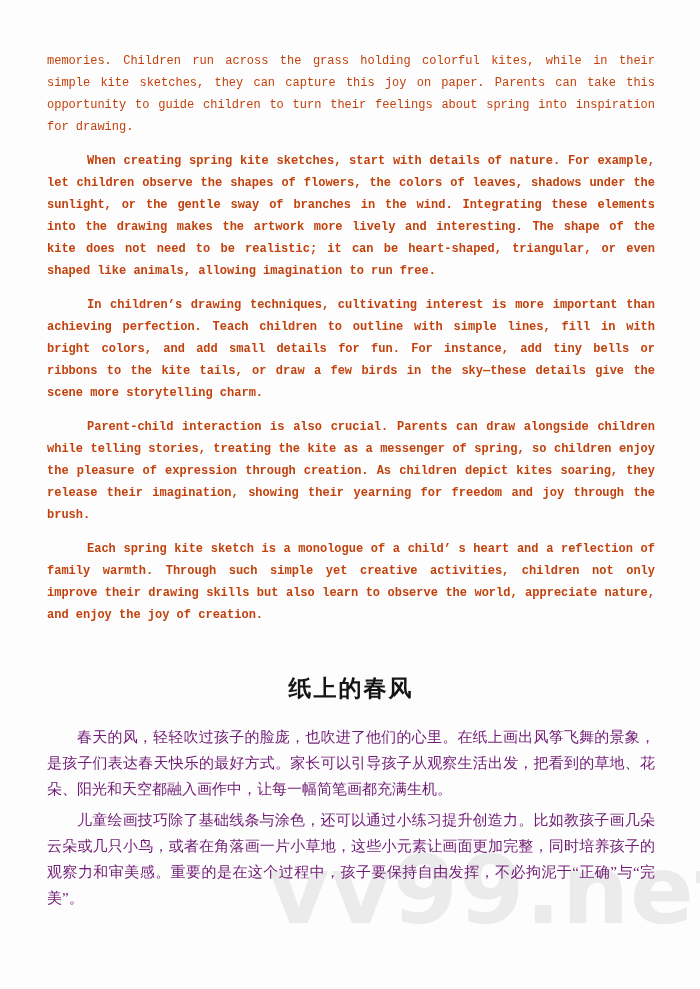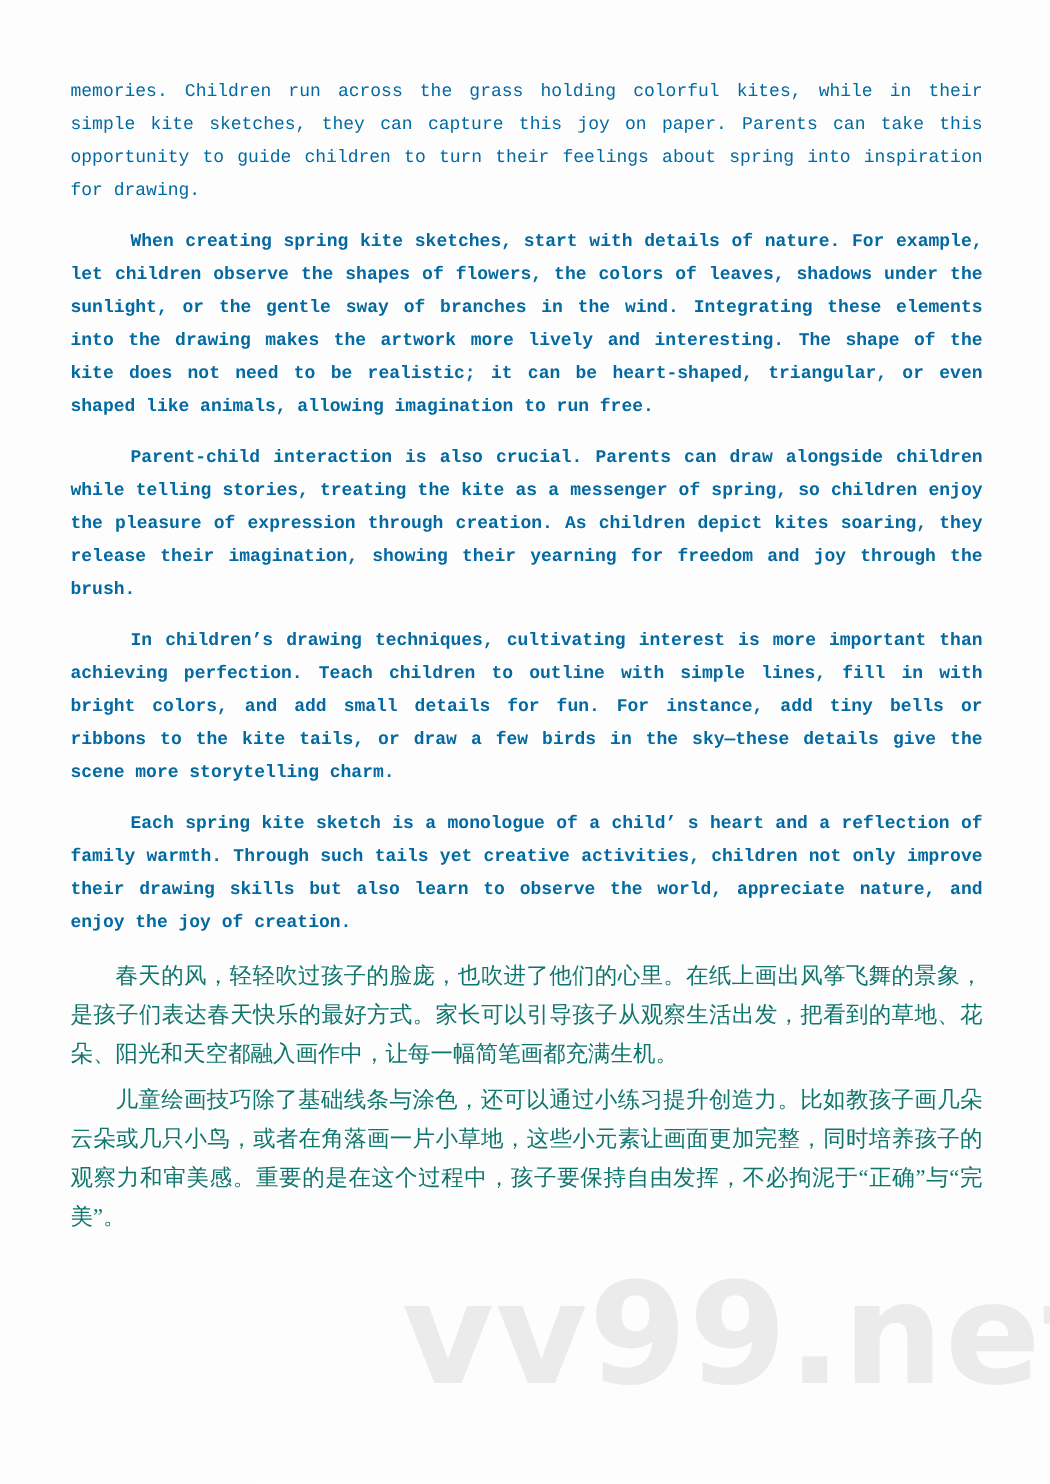--- a/index.html
+++ b/index.html
@@ -25,61 +25,62 @@
   }
   .content {
     position: relative;
     z-index: 1;
     padding: 50px 45px 0 47px;
   }
   p.en {
     font-family: "Liberation Mono", "DejaVu Sans Mono", monospace;
     font-size: 12px;
     line-height: 22px;
-    color: #0369a1;
+    color: #c2410c;
     text-align: justify;
     margin-bottom: 12px;
   }
   p.en.indent { text-indent: 40px; font-weight: bold; }
   h1.cn-title {
     margin: 46px 0 18px 0;
     text-align: center;
     font-size: 23px;
     line-height: 34px;
     font-weight: bold;
     color: #151515;
     letter-spacing: 2px;
     font-family: "Liberation Serif", serif;
   }
   p.cn {
     font-family: "Liberation Serif", serif;
     font-size: 15px;
     line-height: 26px;
-    color: #0f766e;
+    color: #701a75;
     text-align: justify;
     text-indent: 2em;
     margin-bottom: 5px;
   }
 </style>
 </head>
 <body>
 
 <div class="watermark">vv99.net</div>
 
 <div class="content">
 
   <p class="en">memories. Children run across the grass holding colorful kites, while in their simple kite sketches, they can capture this joy on paper. Parents can take this opportunity to guide children to turn their feelings about spring into inspiration for drawing.</p>
 
   <p class="en indent">When creating spring kite sketches, start with details of nature. For example, let children observe the shapes of flowers, the colors of leaves, shadows under the sunlight, or the gentle sway of branches in the wind. Integrating these elements into the drawing makes the artwork more lively and interesting. The shape of the kite does not need to be realistic; it can be heart-shaped, triangular, or even shaped like animals, allowing imagination to run free.</p>
 
+  <p class="en indent">In children’s drawing techniques, cultivating interest is more important than achieving perfection. Teach children to outline with simple lines, fill in with bright colors, and add small details for fun. For instance, add tiny bells or ribbons to the kite tails, or draw a few birds in the sky—these details give the scene more storytelling charm.</p>
+
   <p class="en indent">Parent-child interaction is also crucial. Parents can draw alongside children while telling stories, treating the kite as a messenger of spring, so children enjoy the pleasure of expression through creation. As children depict kites soaring, they release their imagination, showing their yearning for freedom and joy through the brush.</p>
 
-  <p class="en indent">In children’s drawing techniques, cultivating interest is more important than achieving perfection. Teach children to outline with simple lines, fill in with bright colors, and add small details for fun. For instance, add tiny bells or ribbons to the kite tails, or draw a few birds in the sky—these details give the scene more storytelling charm.</p>
+  <p class="en indent">Each spring kite sketch is a monologue of a child’ s heart and a reflection of family warmth. Through such simple yet creative activities, children not only improve their drawing skills but also learn to observe the world, appreciate nature, and enjoy the joy of creation.</p>
 
-  <p class="en indent">Each spring kite sketch is a monologue of a child’ s heart and a reflection of family warmth. Through such tails yet creative activities, children not only improve their drawing skills but also learn to observe the world, appreciate nature, and enjoy the joy of creation.</p>
-
+  <h1 class="cn-title">纸上的春风</h1>
 
   <p class="cn">春天的风，轻轻吹过孩子的脸庞，也吹进了他们的心里。在纸上画出风筝飞舞的景象，是孩子们表达春天快乐的最好方式。家长可以引导孩子从观察生活出发，把看到的草地、花朵、阳光和天空都融入画作中，让每一幅简笔画都充满生机。</p>
 
 
   <p class="cn">儿童绘画技巧除了基础线条与涂色，还可以通过小练习提升创造力。比如教孩子画几朵云朵或几只小鸟，或者在角落画一片小草地，这些小元素让画面更加完整，同时培养孩子的观察力和审美感。重要的是在这个过程中，孩子要保持自由发挥，不必拘泥于“正确”与“完美”。</p>
 
 </div>
 
 </body></html>

